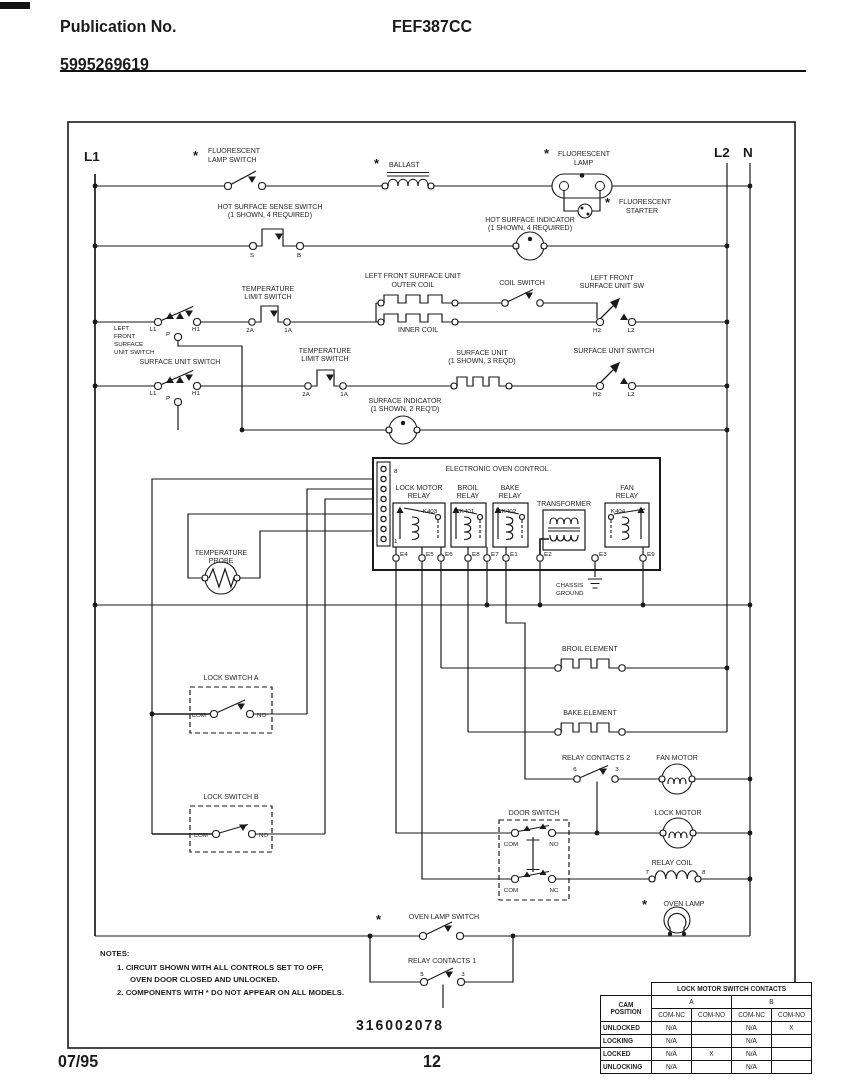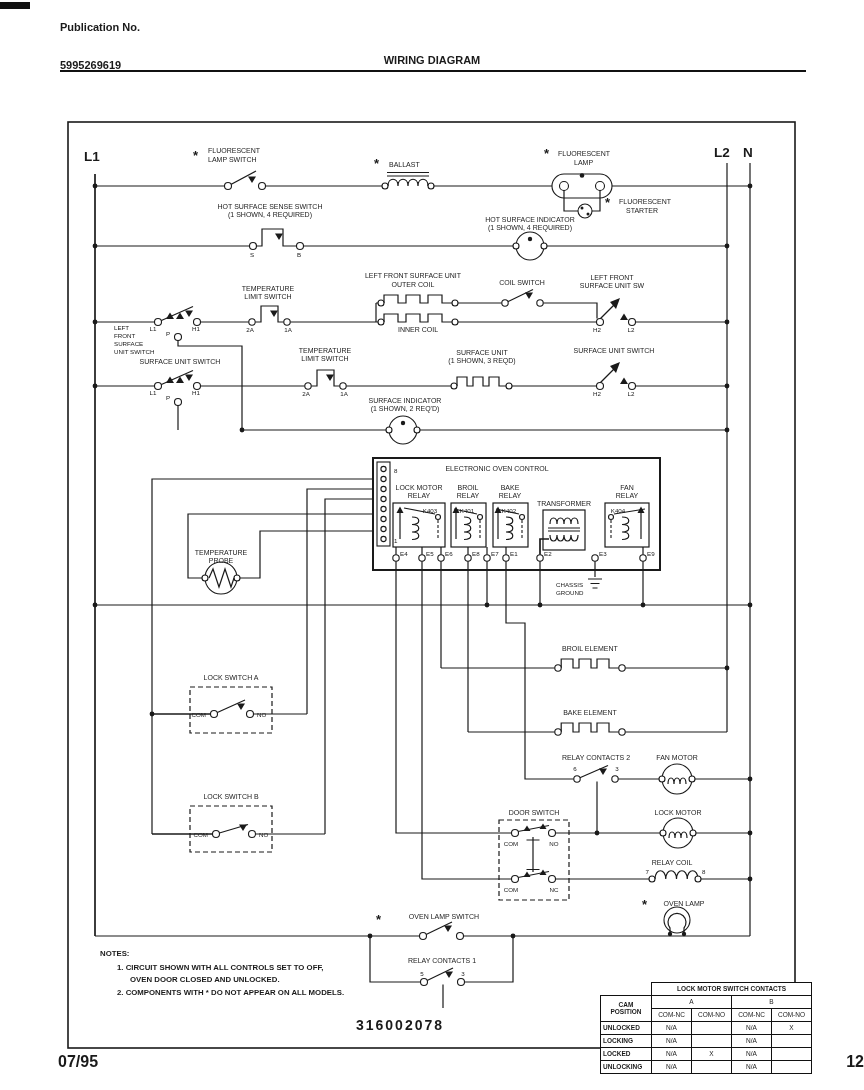--- a/index.html
+++ b/index.html
@@ -1,19 +1,19 @@
 <!DOCTYPE html>
 <html><head>
 <meta charset="utf-8">
 <style>
   html,body{margin:0;padding:0;background:#e8e8e8;}
   .page{position:relative;width:864px;height:1090px;background:#ffffff;overflow:hidden;
         font-family:"Liberation Sans",sans-serif;color:#1a1a1a;}
   .abs{position:absolute;}
-  .hdr{font-weight:bold;font-size:11px;line-height:14px;}
+  .hdr{font-weight:bold;font-size:16px;line-height:14px;}
   .center{left:0;right:0;text-align:center;}
   .rule{border-top:2.2px solid #111;}
   .cornermark{background:#111;}
   .footer{font-weight:bold;font-size:16px;}
   svg text{fill:#1a1a1a;}
   .t6{font:6.2px "Liberation Sans",sans-serif;}
   .t7{font:7px "Liberation Sans",sans-serif;}
   .t8{font:7.8px "Liberation Sans",sans-serif;font-weight:bold;}
   .t11{font:13px "Liberation Sans",sans-serif;font-weight:bold;}
   .t13{font:bold 13.5px "Liberation Sans",sans-serif;}
@@ -36,21 +36,21 @@
   .lm-table td.rl{text-align:left;font-weight:bold;}
 </style>
 </head>
 <body>
 
 <div class="page">
 
   <div class="abs cornermark" style="left:0;top:2px;width:30px;height:7px;"></div>
   <div class="abs hdr" style="left:60px;top:20px;">Publication No.</div>
   <div class="abs hdr" style="left:60px;top:34px;margin-top:24px;">5995269619</div>
-  <div class="abs hdr center" style="top:53px;">WIRING DIAGRAM</div>
+  <div class="abs hdr center" style="top:20px;">FEF387CC</div>
   <div class="abs rule" style="left:60px;right:58px;top:70px;"></div>
 
   <svg class="abs" style="left:0;top:0;" width="864" height="1090" viewBox="0 0 864 1090">
 
     <rect x="68" y="122" width="727" height="926" fill="none" stroke="#1a1a1a" stroke-width="1.6"></rect>
 
     <g>
       <path class="w2" d="M95,174 V936"></path>
       <path class="w" d="M727,163 V732"></path>
       <path class="w" d="M750,163 V936"></path>
@@ -573,14 +573,14 @@
       <td class="rl">UNLOCKING</td>
       <td class="cell">N/A</td>
       <td class="cell"></td>
       <td class="cell">N/A</td>
       <td class="cell"></td>
     </tr>
   </tbody>
     </table>
 
   <div class="abs footer" style="left:58px;top:1053px;">07/95</div>
-  <div class="abs footer center" style="top:1053px;text-align:right;">12</div>
+  <div class="abs footer center" style="top:1053px;">12</div>
 </div>
 
 </body></html>

